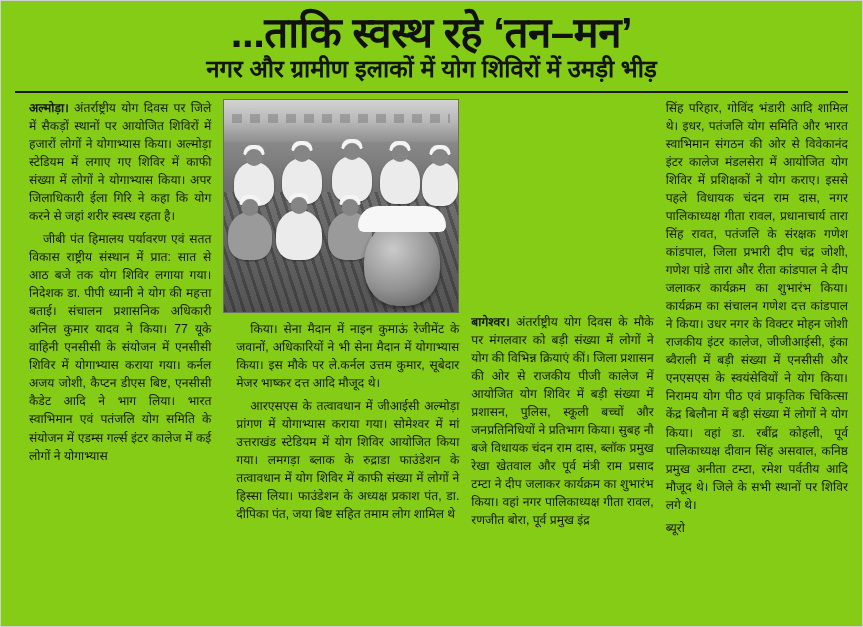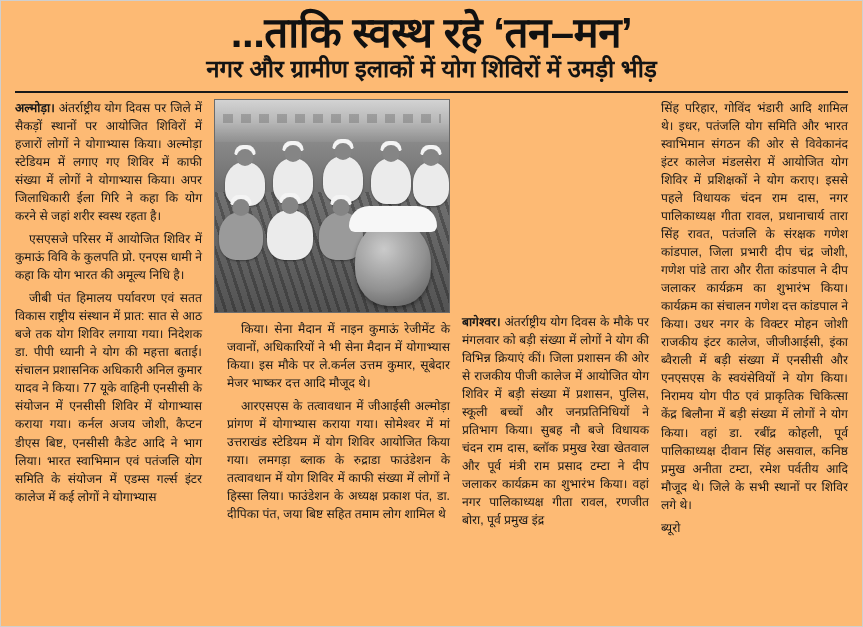--- a/index.html
+++ b/index.html
@@ -7,21 +7,21 @@
     padding: 0;
     background: #ffffff;
   }
   body {
     font-family: "Liberation Sans", sans-serif;
   }
   #page {
     position: relative;
     width: 863px;
     height: 627px;
-    background: #fdba74;
+    background: #84cc16;
     overflow: hidden;
     border: 1px solid #cfcfcf;
     box-sizing: border-box;
   }
 
   
   .headline-wrap {
     padding: 10px 16px 0 16px;
     text-align: center;
   }
@@ -44,21 +44,21 @@
   }
   .rule {
     height: 2px;
     background: #1a1a1a;
     margin: 8px 14px 6px 14px;
   }
 
   
   .cols {
     display: flex;
-    padding: 0 14px 10px 14px;
+    padding: 0 14px 10px 28px;
     box-sizing: border-box;
     gap: 12px;
     height: 498px;
   }
   .col {
     width: 198px;
     font-size: 12.2px;
     line-height: 1.48;
     color: #161616;
     text-align: justify;
@@ -192,21 +192,20 @@
     <div class="headline-main">...ताकि स्वस्थ रहे ‘तन–मन’</div>
     <div class="headline-sub">नगर और ग्रामीण इलाकों में योग शिविरों में उमड़ी भीड़</div>
   </div>
 
   <div class="rule"></div>
 
   <div class="cols">
 
     <div class="col">
       <p class="noindent"><span class="lead-city">अल्मोड़ा।</span><span> अंतर्राष्ट्रीय योग दिवस पर जिले में सैकड़ों स्थानों पर आयोजित शिविरों में हजारों लोगों ने योगाभ्यास किया। अल्मोड़ा स्टेडियम में लगाए गए शिविर में काफी संख्या में लोगों ने योगाभ्यास किया। अपर जिलाधिकारी ईला गिरि ने कहा कि योग करने से जहां शरीर स्वस्थ रहता है।</span></p>
-      <p>एसएसजे परिसर में आयोजित शिविर में कुमाऊं विवि के कुलपति प्रो. एनएस धामी ने कहा कि योग भारत की अमूल्य निधि है।</p>
       <p>जीबी पंत हिमालय पर्यावरण एवं सतत विकास राष्ट्रीय संस्थान में प्रात: सात से आठ बजे तक योग शिविर लगाया गया। निदेशक डा. पीपी ध्यानी ने योग की महत्ता बताई। संचालन प्रशासनिक अधिकारी अनिल कुमार यादव ने किया। 77 यूके वाहिनी एनसीसी के संयोजन में एनसीसी शिविर में योगाभ्यास कराया गया। कर्नल अजय जोशी, कैप्टन डीएस बिष्ट, एनसीसी कैडेट आदि ने भाग लिया। भारत स्वाभिमान एवं पतंजलि योग समिति के संयोजन में एडम्स गर्ल्स इंटर कालेज में कई लोगों ने योगाभ्यास</p>
     </div>
 
     <div class="col photo-col">
       <div class="photo">
         <div class="ph-bg"></div>
         <div class="ph-banner"></div>
         <div class="ph-mat"></div>
 
         <div class="person white" style="left:10px;  top:62px;  width:40px; height:44px;">

